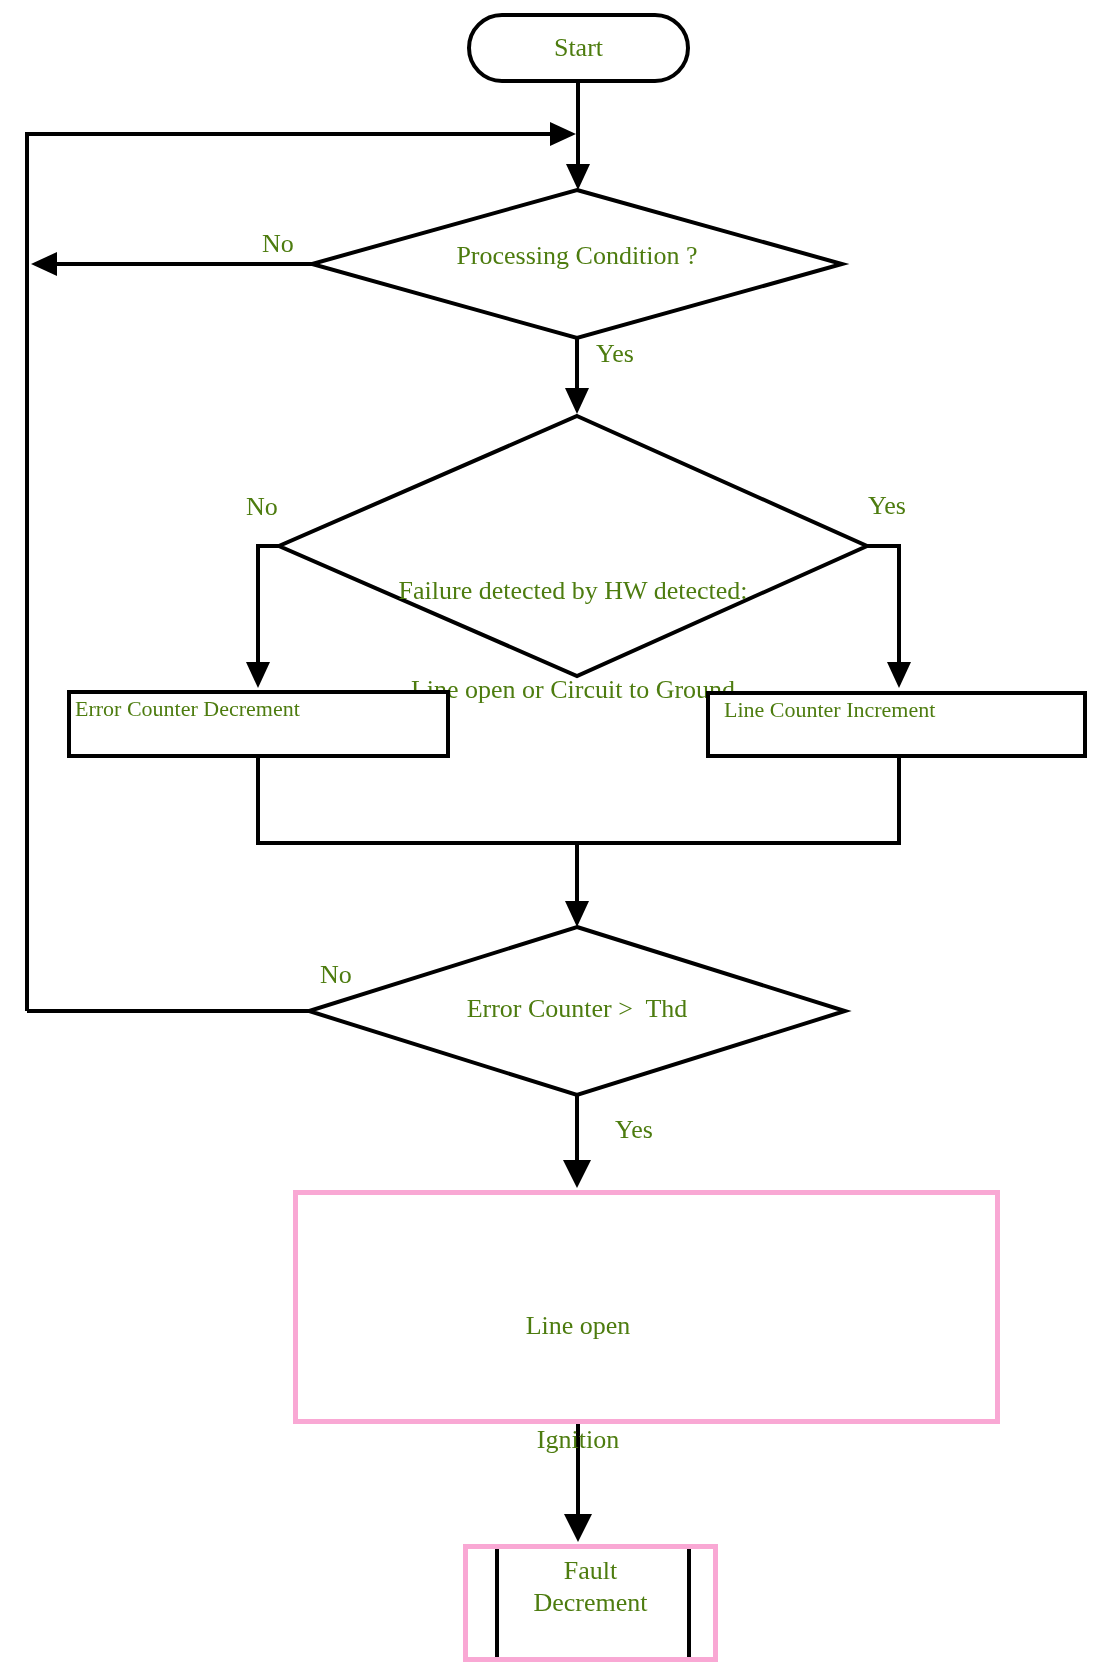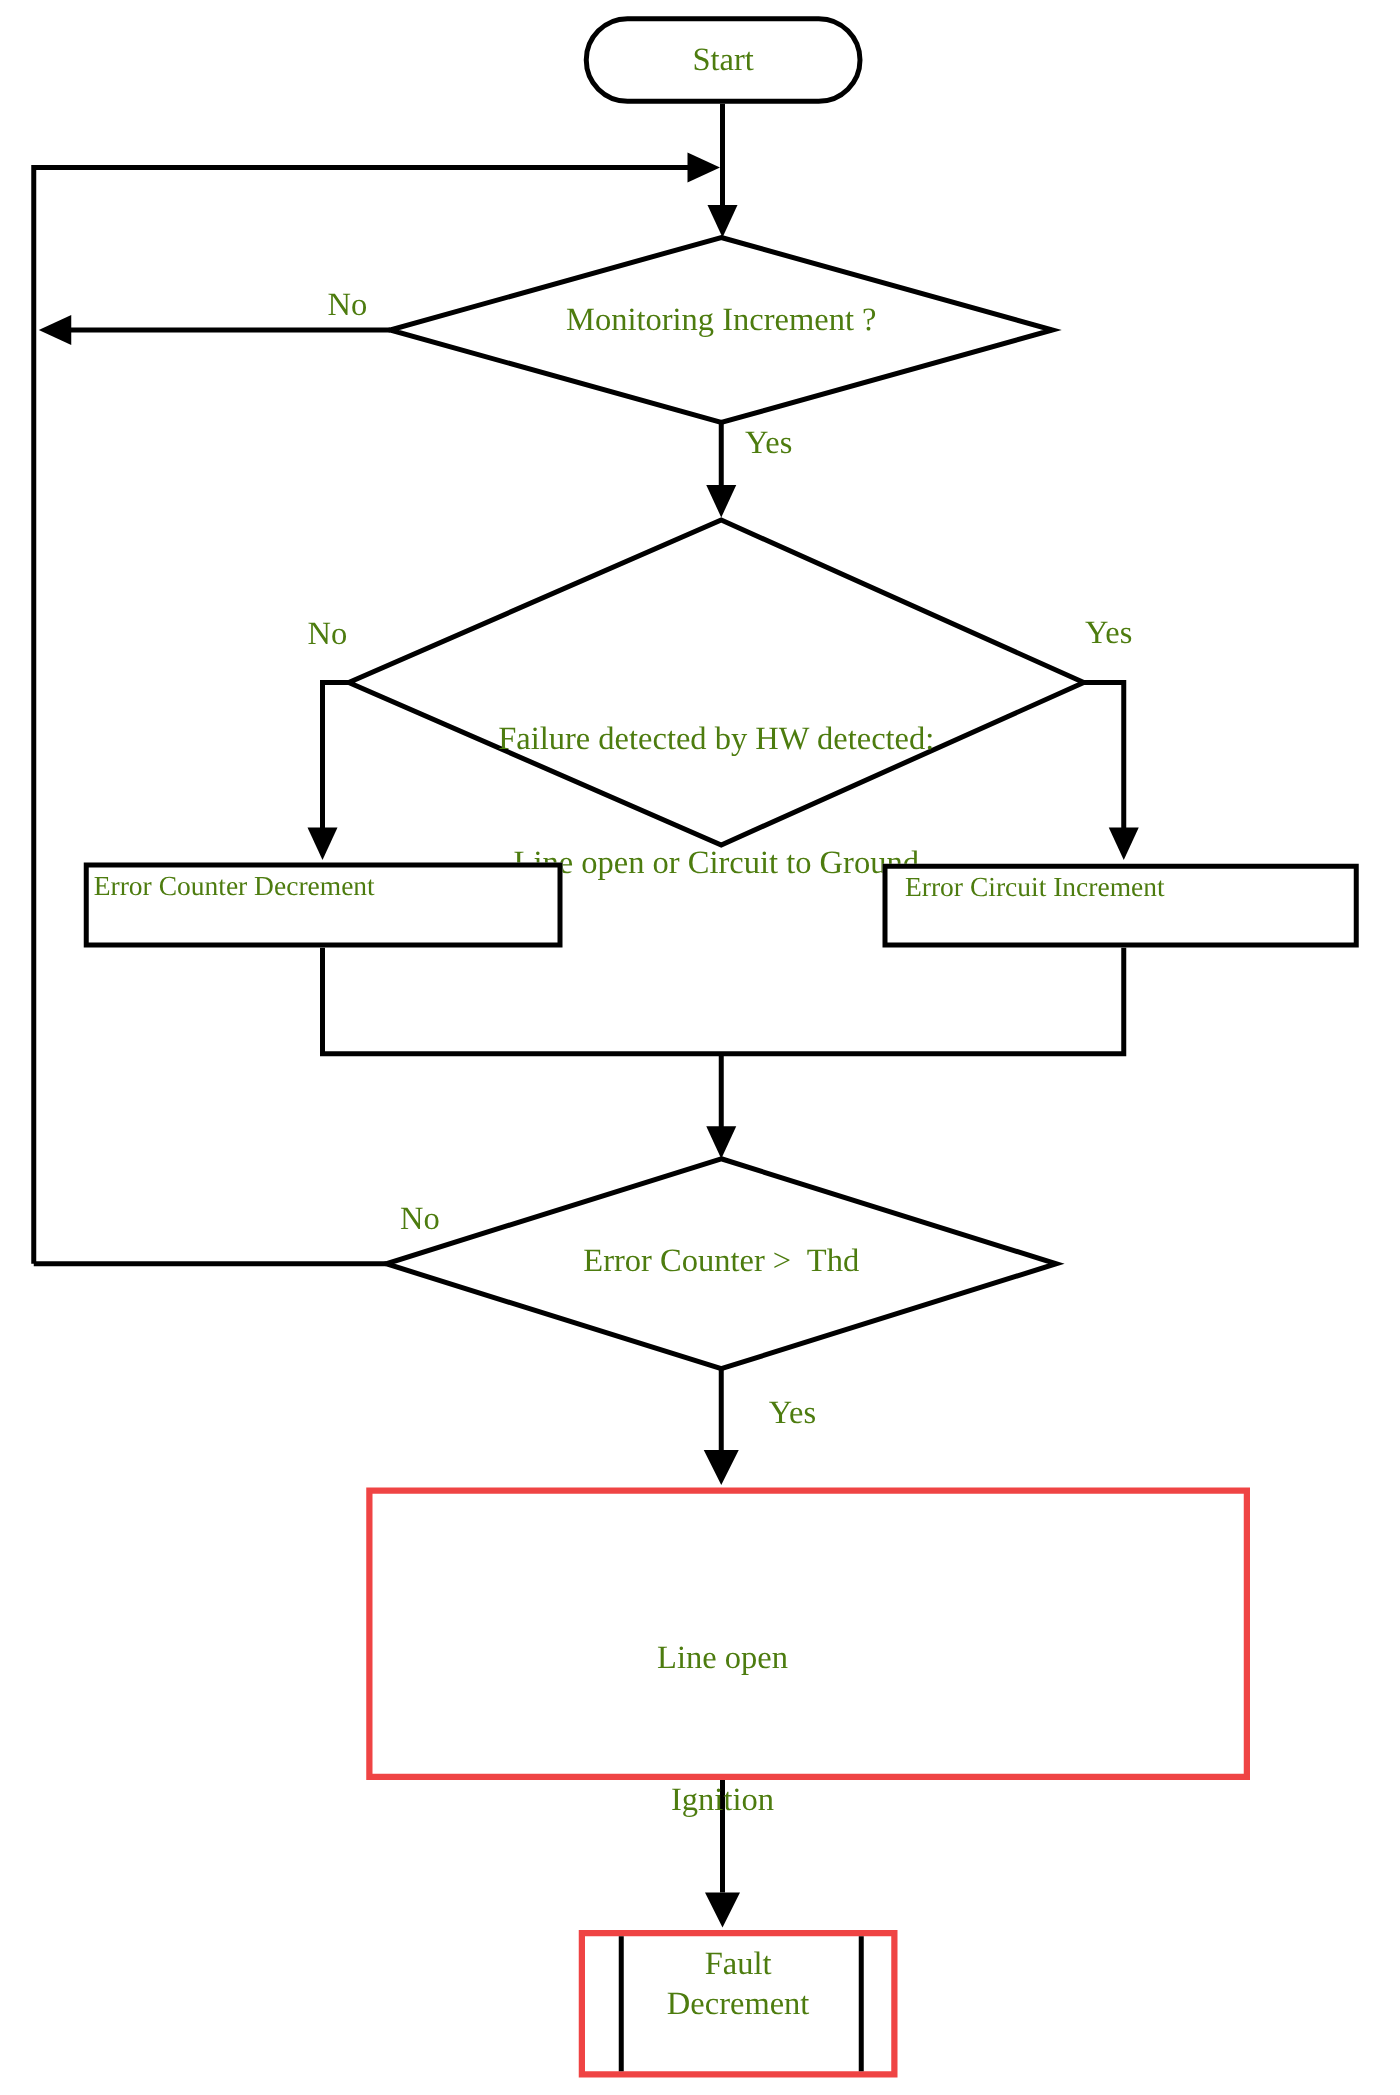--- a/index.html
+++ b/index.html
@@ -4,21 +4,21 @@
 <style>
   html,body{margin:0;padding:0;background:#fff;}
   .canvas{
     position:relative;width:1120px;height:1676px;background:#fff;
     font-family:"Liberation Serif","DejaVu Serif",serif;color:#4d7c0f;overflow:hidden;
   }
   .canvas svg{position:absolute;left:0;top:0;width:1120px;height:1676px;}
   .node{position:absolute;box-sizing:border-box;background:#fff;}
   .terminator{border:4px solid #000;border-radius:36px;display:flex;align-items:center;justify-content:center;}
   .process{border:4px solid #000;}
-  .process-thick{border:5px solid #ef4444;font-family:Liberation Serif, serif;}
+  .process-thick{border:5px solid #f9a8d4;font-family:Liberation Serif, serif;}
   .label{position:absolute;font-size:26px;line-height:30px;white-space:pre-wrap;}
   .center{text-align:center;}
   .innerbar{position:absolute;top:0;bottom:0;width:4px;background:#000;}
   .boxtext{position:absolute;left:4px;top:2px;font-size:22px;white-space:pre-wrap;}
 </style>
 </head>
 <body>
 
 <div class="canvas">
 
@@ -64,35 +64,35 @@
       <polygon points="577,190 842,264 577,338 312,264"></polygon>
       <polygon points="577,416 867,546 577,676 279,546"></polygon>
       <polygon points="577,927 845,1011 577,1095 309,1011"></polygon>
     </g>
   </svg>
 
   <div class="node terminator" style="left:467px;top:13px;width:223px;height:70px;">
     <span class="center" style="font-size:26px;">Start</span>
   </div>
 
-  <div class="label center" style="left:327px;top:241px;width:500px;">Monitoring Increment ?</div>
+  <div class="label center" style="left:327px;top:241px;width:500px;">Processing Condition ?</div>
 
   <div class="label center" style="left:323px;top:508px;width:500px;line-height:33px;">
     <div>Failure detected by HW detected:</div>
     <div>Line open or Circuit to Ground</div>
   </div>
 
   <div class="label center" style="left:327px;top:994px;width:500px;">Error Counter &gt;  Thd</div>
 
   <div class="node process" style="left:67px;top:690px;width:383px;height:68px;">
     <span class="boxtext">Error Counter Decrement</span>
   </div>
 
   <div class="node process" style="left:706px;top:691px;width:381px;height:67px;">
-    <span class="boxtext" style="left:14px;">Error Circuit Increment</span>
+    <span class="boxtext" style="left:14px;">Line Counter Increment</span>
   </div>
 
   <div class="node process-thick" style="left:293px;top:1190px;width:707px;height:234px;"></div>
   <div class="label center" style="left:293px;top:1231px;width:570px;line-height:38px;">
     <div>Line open</div>
     <div>Ignition</div>
     <div>or Circuit to Ground</div>
   </div>
 
   <div class="node process-thick" style="left:463px;top:1544px;width:255px;height:118px;">

